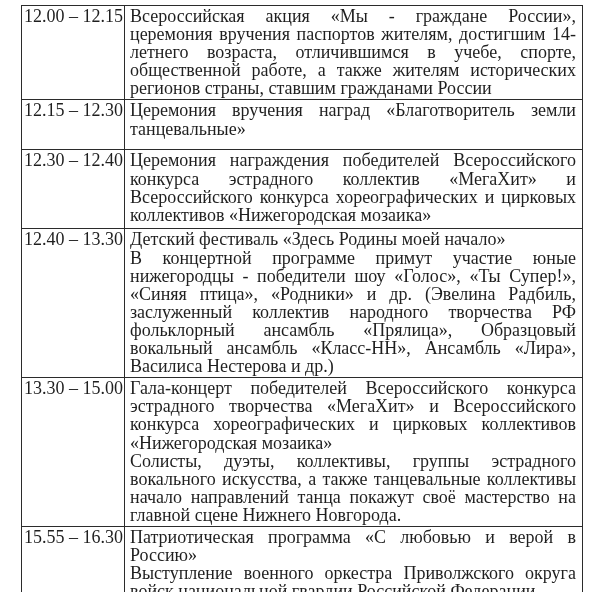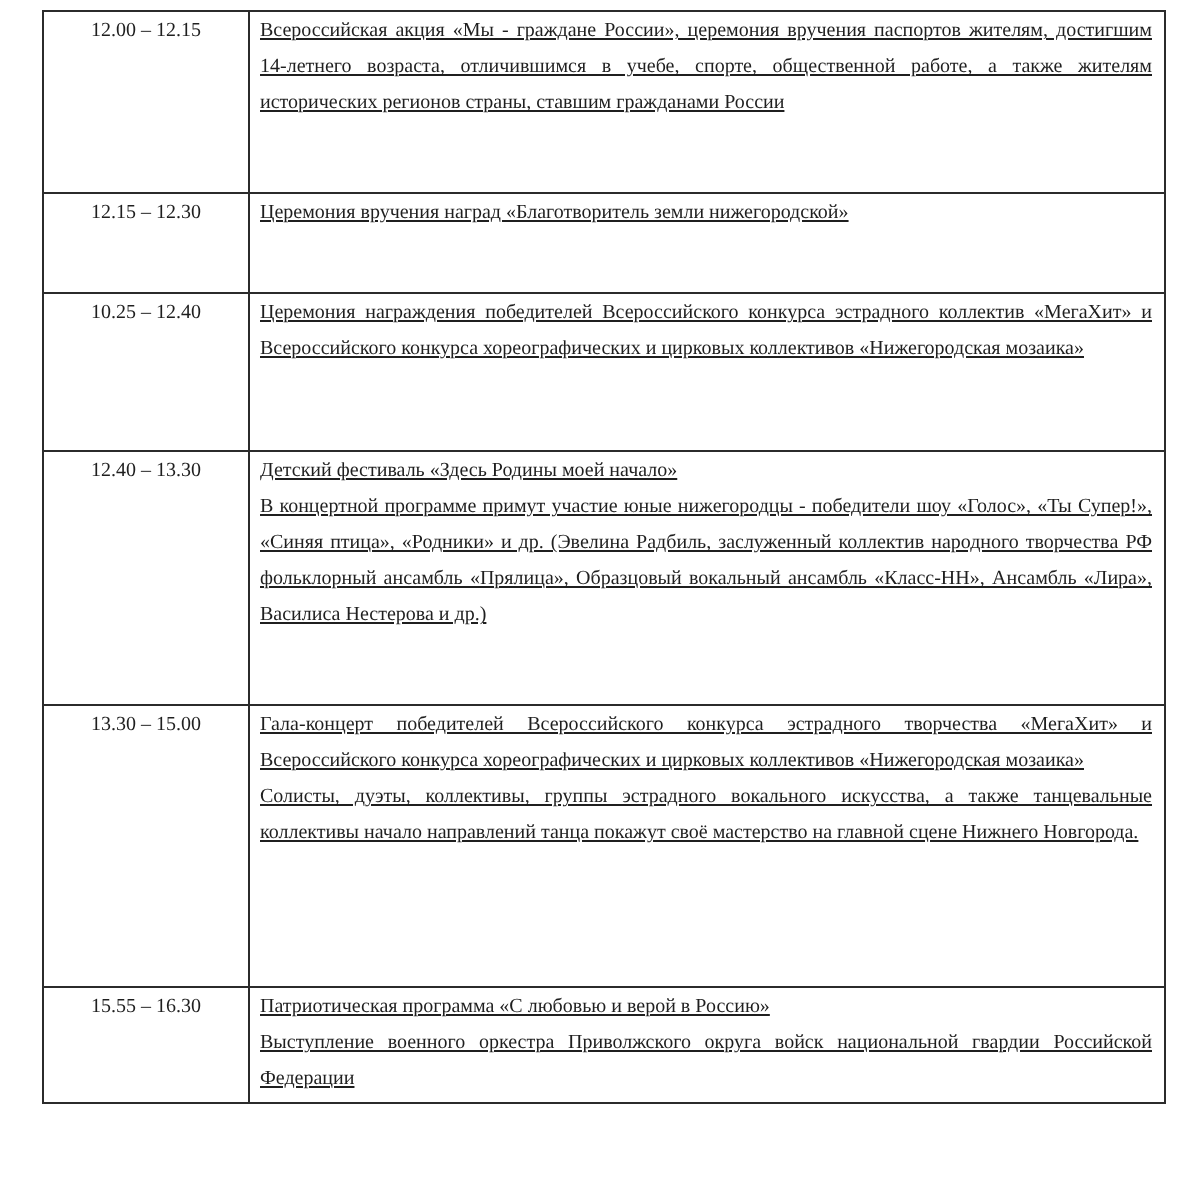--- a/index.html
+++ b/index.html
@@ -20,38 +20,37 @@
     left: 21px;
     top: 5px;
     width: 561px;
     border-collapse: collapse;
     table-layout: fixed;
     background: var(--bg-color, #ffffff);
   }
   table.schedule td {
     border: 1px solid var(--border-color, #2b2b2b);
     vertical-align: top;
-    font-size: 10px;
+    font-size: 18px;
     line-height: 18.1px;
   }
   td.time-cell {
     width: 103px;
     text-align: center;
     padding: 1px 2px 0 2px;
     white-space: nowrap;
   }
   td.event-cell {
     width: 458px;
     padding: 1px 6px 2px 5px;
   }
   .para {
     margin: 0;
     text-align: justify;
     text-align-last: left;
-    text-decoration: underline;
   }
   
   tr:nth-child(1) { height: 91px; }
   tr:nth-child(2) { height: 50px; }
   tr:nth-child(3) { height: 79px; }
   tr:nth-child(4) { height: 127px; }
   tr:nth-child(5) { height: 141px; }
   tr:nth-child(6) { height: 57px; }
   tr:nth-child(7) { height: 52px; }
 </style>
@@ -63,25 +62,25 @@
     <tbody>
         <tr>
     <td class="time-cell">12.00 – 12.15</td>
     <td class="event-cell">
             <div class="para">Всероссийская акция «Мы - граждане России», церемония вручения паспортов жителям, достигшим 14-летнего возраста, отличившимся в учебе, спорте, общественной работе, а также жителям исторических регионов страны, ставшим гражданами России</div>
           </td>
   </tr>
         <tr>
     <td class="time-cell">12.15 – 12.30</td>
     <td class="event-cell">
-            <div class="para">Церемония вручения наград «Благотворитель земли нижегородской»</div>
+            <div class="para">Церемония вручения наград «Благотворитель земли танцевальные»</div>
           </td>
   </tr>
         <tr>
-    <td class="time-cell">10.25 – 12.40</td>
+    <td class="time-cell">12.30 – 12.40</td>
     <td class="event-cell">
             <div class="para">Церемония награждения победителей Всероссийского конкурса эстрадного коллектив «МегаХит» и Всероссийского конкурса хореографических и цирковых коллективов «Нижегородская мозаика»</div>
           </td>
   </tr>
         <tr>
     <td class="time-cell">12.40 – 13.30</td>
     <td class="event-cell">
             <div class="para">Детский фестиваль «Здесь Родины моей начало»</div>
             <div class="para">В концертной программе примут участие юные нижегородцы - победители шоу «Голос», «Ты Супер!», «Синяя птица», «Родники» и др. (Эвелина Радбиль, заслуженный коллектив народного творчества РФ фольклорный ансамбль «Прялица», Образцовый вокальный ансамбль «Класс-НН», Ансамбль «Лира», Василиса Нестерова и др.)</div>
           </td>

